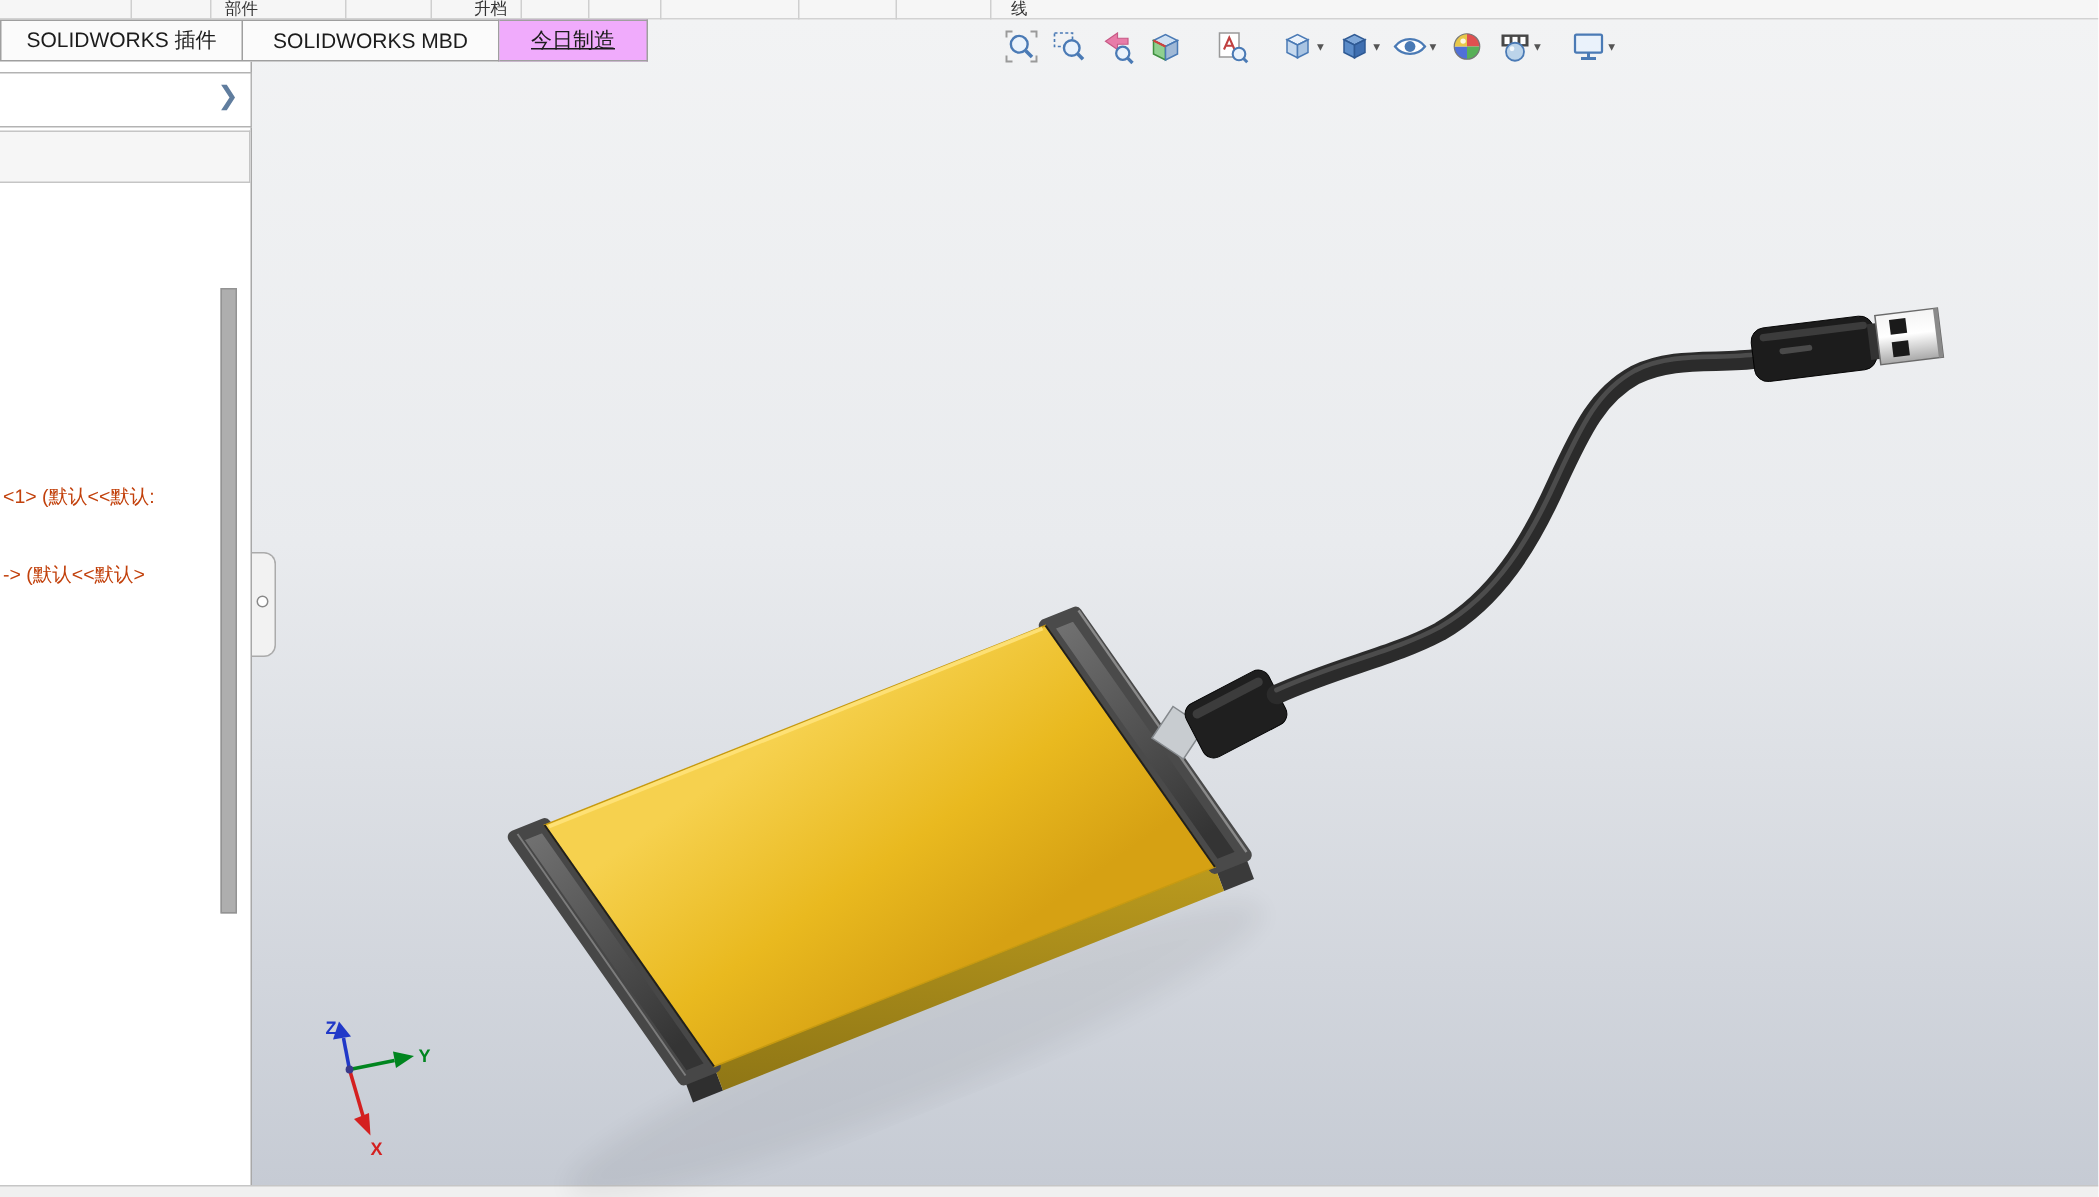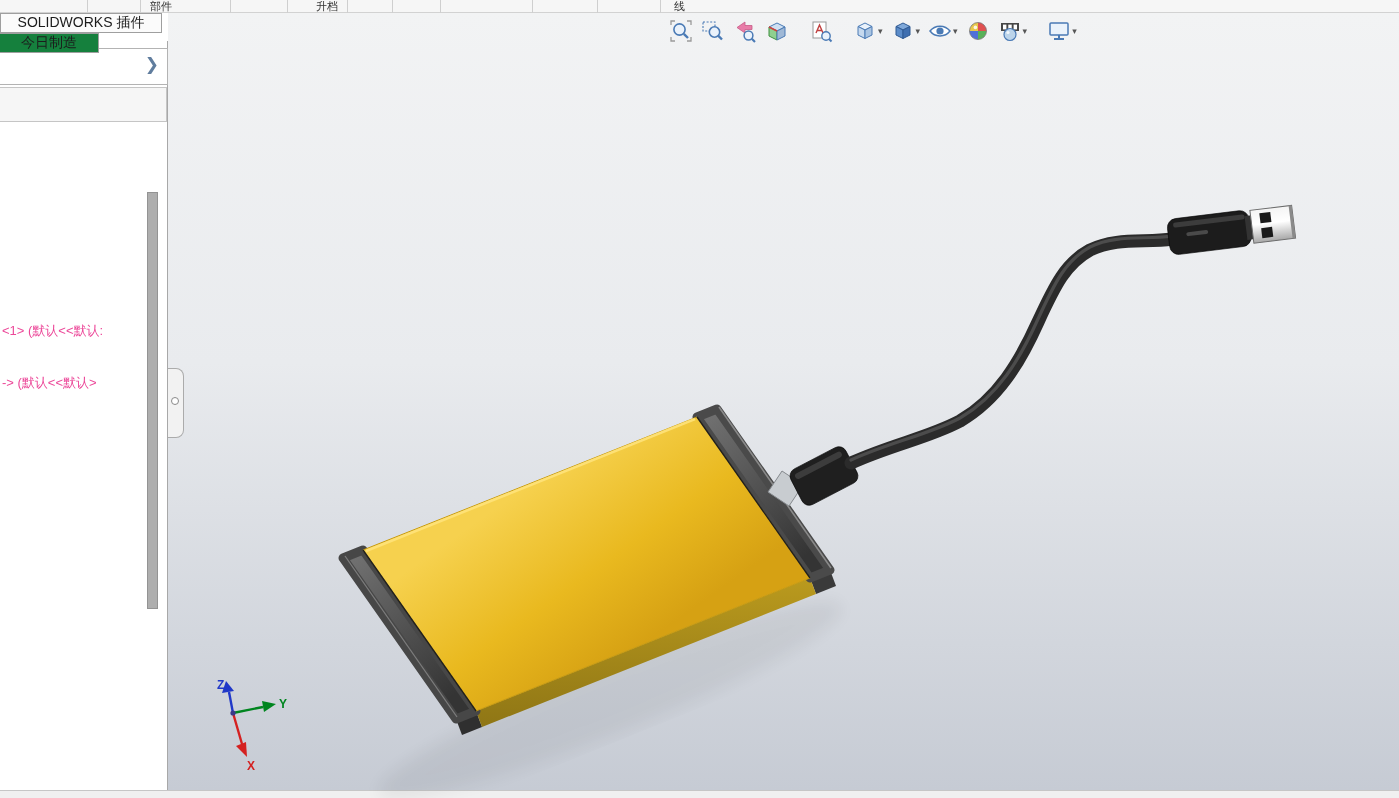--- a/index.html
+++ b/index.html
@@ -13,26 +13,26 @@
   .stage{position:relative;width:1399px;height:798px;}
 
   
   .ribbon-sliver{position:absolute;left:0;top:0;width:1399px;height:13px;
     background:#f6f6f6;border-bottom:1px solid #d2d2d2;}
   .ribbon-frag{position:absolute;top:0;height:13px;font-size:11px;color:#333;
     display:flex;align-items:flex-start;line-height:12px;}
   .ribbon-sep{position:absolute;top:0;width:1px;height:13px;background:#cfcfcf;}
 
   
-  .tab-bar{position:absolute;left:0;top:13px;height:28px;display:flex;z-index:6;flex-direction:column;}
+  .tab-bar{position:absolute;left:0;top:13px;height:28px;display:flex;z-index:6;}
   .doc-tab{height:28px;display:flex;align-items:center;justify-content:center;
     background:#fbfbfb;border:1px solid #9f9f9f;border-left:none;
     font-size:14px;color:#1c1c1c;padding:0 18px;white-space:nowrap;}
   .doc-tab:first-child{border-left:1px solid #9f9f9f;}
-  .doc-tab.active{background:#15803d;}
+  .doc-tab.active{background:#f0abfc;text-decoration:underline;}
 
   
   .viewport{position:absolute;left:168px;top:13px;width:1231px;height:777px;
     background:linear-gradient(to bottom,var(--viewport-top) 0%,#e9ebee 45%,var(--viewport-bottom) 100%);}
 
   
   .headsup{position:absolute;left:668px;top:16px;height:30px;display:flex;
     align-items:center;gap:6px;z-index:7;}
   .hu-btn{display:flex;align-items:center;border:none;background:transparent;
     padding:1px;cursor:default;}
@@ -42,21 +42,21 @@
 
   
   .left-panel{position:absolute;left:0;top:41px;width:168px;height:749px;
     background:#ffffff;border-right:1px solid #a8a8a8;z-index:5;}
   .panel-header{position:absolute;left:0;top:7px;width:168px;height:37px;
     background:#fff;border:1px solid #b3b3b3;border-left:none;}
   .panel-expand{position:absolute;right:8px;top:5px;font-size:17px;font-weight:bold;
     color:#607d9e;cursor:pointer;}
   .panel-subheader{position:absolute;left:0;top:46px;width:167px;height:35px;
     background:#f6f6f6;border:1px solid #c5c5c5;border-left:none;}
-  .tree-item{position:absolute;left:2px;font-size:13px;color:#ec4899;white-space:nowrap;}
+  .tree-item{position:absolute;left:2px;font-size:13px;color:#c2410c;white-space:nowrap;}
   .panel-scrollbar{position:absolute;left:147px;top:151px;width:11px;height:417px;
     background:#aeaeae;border:1px solid #939393;}
   .splitter-handle{position:absolute;left:168px;top:368px;width:16px;height:70px;
     background:#f2f2f2;border:1px solid #ababab;border-left:none;
     border-radius:0 8px 8px 0;z-index:6;}
   .splitter-dot{position:absolute;left:3px;top:28px;width:8px;height:8px;
     border:1px solid #8a8a8a;border-radius:50%;background:#fff;}
 
   
   .model-svg{position:absolute;left:0;top:0;width:1399px;height:798px;
@@ -85,20 +85,21 @@
     <div class="ribbon-sep" style="left:532px"></div>
     <div class="ribbon-sep" style="left:597px"></div>
     <div class="ribbon-sep" style="left:660px"></div>
     <span class="ribbon-frag" style="left:150px">部件</span>
     <span class="ribbon-frag" style="left:316px">升档</span>
     <span class="ribbon-frag" style="left:674px">线</span>
   </div>
 
   <div class="tab-bar">
     <div class="doc-tab" style="width:162px">SOLIDWORKS 插件</div>
+    <div class="doc-tab" style="width:171px">SOLIDWORKS MBD</div>
     <div class="doc-tab active" style="width:99px">今日制造</div>
   </div>
 
   <div class="headsup">
     <button class="hu-btn" title="zoom-fit">
       <span>
         <svg width="24" height="24" viewBox="0 0 24 24">
           <path d="M2 6V2h4 M18 2h4v4 M2 18v4h4 M18 22h4v-4" stroke="#9a9a9a" stroke-width="1.3" fill="none"></path>
           <circle cx="10.5" cy="10.5" r="5.6" fill="#eaf2fb" stroke="#4a7ab5" stroke-width="1.6"></circle>
           <line x1="14.8" y1="14.8" x2="19" y2="19" stroke="#4a7ab5" stroke-width="2.4"></line>

